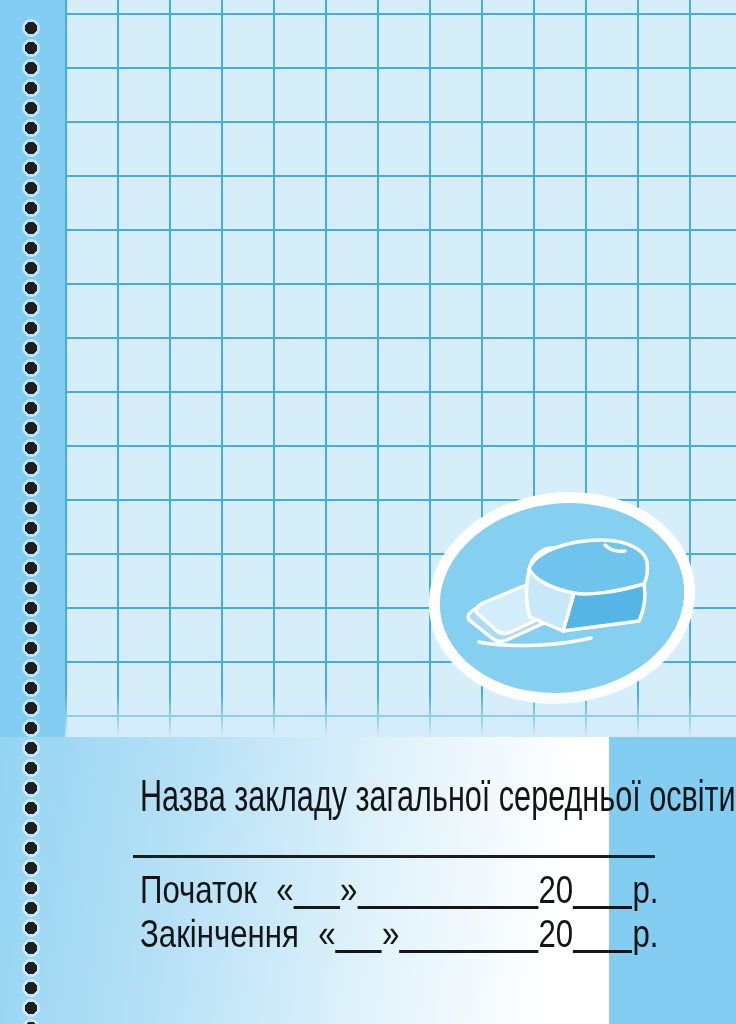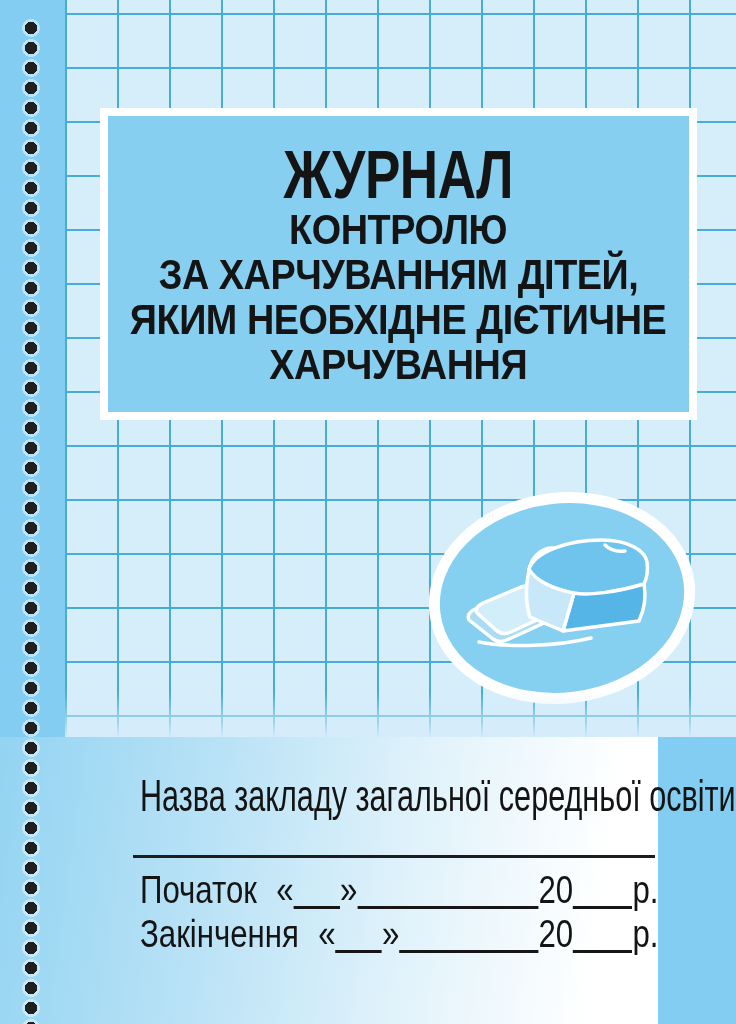--- a/index.html
+++ b/index.html
@@ -32,21 +32,21 @@
   .tl{
     display:inline-block; white-space:nowrap; font-weight:700;
     font-size:42px; line-height:45px; letter-spacing:-0.5px;
     transform:scaleX(0.9); transform-origin:center;
   }
   .tl.main{ font-size:68px; line-height:66px; transform:scaleX(0.78); }
   
   .oval-illustration{ position:absolute; left:417px; top:488px; width:290px; height:234px; }
   
   .bottom-area{
-    position:absolute; left:0; top:737px; width:658px; height:287px;
+    position:absolute; left:0; top:737px; width:609px; height:287px;
     background:linear-gradient(98deg, #93d4f2 0%, #b9e2f6 32%, #e2f3fb 63%, #ffffff 90%);
   }
   .inst-label{
     position:absolute; left:140px; top:33px;
     font-size:45px; line-height:52px; white-space:nowrap;
     transform:scaleX(0.68); transform-origin:left center;
   }
   .write-line{
     position:absolute; left:133px; top:118px; width:522px; height:2.5px;
     background:#1d1d1d;
@@ -75,27 +75,20 @@
     background-size:65px 20px; background-repeat:repeat;
   }
 </style>
 </head>
 <body>
 
 <div class="page">
 
   <div class="grid-area"></div>
 
-  <div class="title-box">
-    <span class="tl main">ЖУРНАЛ</span>
-    <span class="tl">КОНТРОЛЮ</span>
-    <span class="tl">ЗА ХАРЧУВАННЯМ ДІТЕЙ,</span>
-    <span class="tl">ЯКИМ НЕОБХІДНЕ ДІЄТИЧНЕ</span>
-    <span class="tl">ХАРЧУВАННЯ</span>
-  </div>
 
   <svg class="oval-illustration" viewBox="0 0 290 234" aria-hidden="true">
     <ellipse cx="145" cy="110" rx="128" ry="100" fill="#85cff1" stroke="#ffffff" stroke-width="11" transform="rotate(-7 145 110)"></ellipse>
     <g stroke="#ffffff" stroke-width="3.5" stroke-linejoin="round" stroke-linecap="round" fill="none">
       <path d="M62,154 C92,160 142,158 174,150"></path>
       <path fill="#aadcf4" d="M52,132 C50,128 52,124 58,121 L100,104 C106,102 112,103 116,106 L138,120 C142,123 141,128 136,131 L92,151 C86,154 80,154 76,151 Z"></path>
       <path fill="#d2eefb" d="M60,125 C58,121 60,118 66,115 L104,99 C110,97 115,98 119,101 L139,113 C143,116 142,121 137,124 L96,143 C90,146 84,146 80,143 Z"></path>
       <path fill="#54b5e6" d="M157,105 L227,96 C229,107 228,120 222,133 L146,143 Z"></path>
       <path fill="#c6e8f9" d="M112,82 C115,66 129,57 141,61 L157,105 L146,143 L113,129 C108,114 109,97 112,82 Z"></path>
       <path fill="#6ec4ec" d="M112,81 C118,64 150,52 185,52 C210,52 228,62 230,74 C231,82 230,90 227,96 C200,104 170,108 157,105 C135,101 118,92 112,81 Z"></path>

